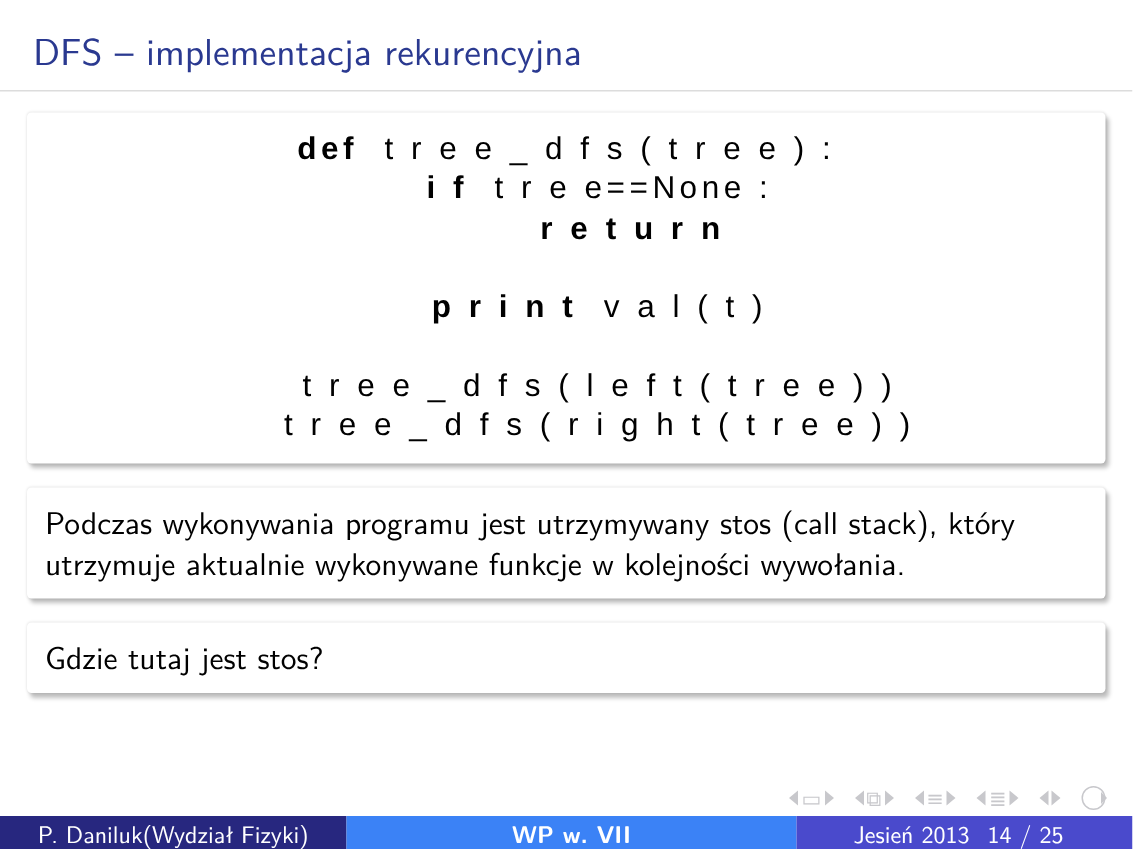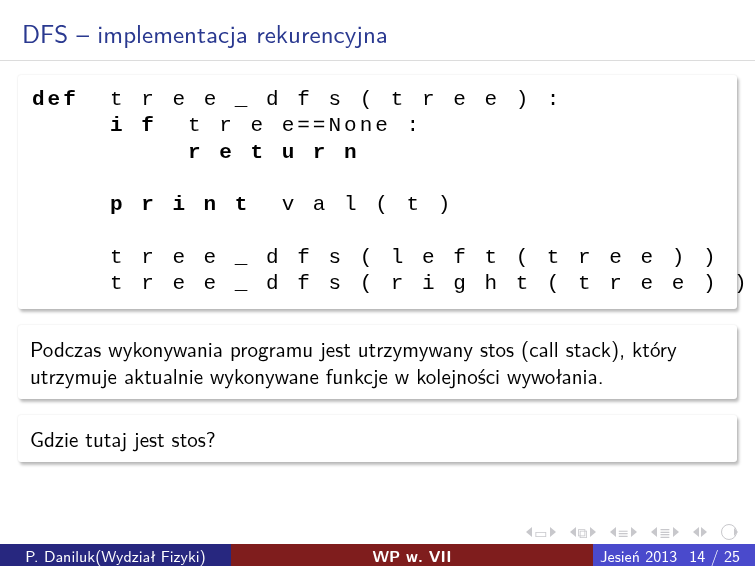--- a/index.html
+++ b/index.html
@@ -34,26 +34,27 @@
   .block {
     margin: 16px 18px 0 18px;
     border-radius: 3px;
     background: #ffffff;
     box-shadow: 0 0 2px rgba(0,0,0,.12), 2px 3px 3px rgba(0,0,0,.25);
     padding: 10px 12px 10px 12px;
     box-sizing: border-box;
   }
   .code-block {
     margin-top: 24px;
-    font-family: Liberation Mono, monospace;
+    font-family: Liberation Sans, sans-serif;
     font-size: 21px;
     line-height: 1.25;
     letter-spacing: 3px;
     white-space: pre;
     padding: 12px 14px;
+    text-align: center;
   }
   .kw { font-weight: bold; }
   .text-block {
     font-size: 21px;
     line-height: 1.28;
     color: #000;
   }
   .nav-bar {
     position: absolute;
     right: 18px;
@@ -88,22 +89,22 @@
     height: 22px;
     display: flex;
     font-size: 16px;
     color: #fff;
   }
   .footer .cell {
     display:flex; align-items:center; justify-content:center;
     height:100%;
   }
   .cell-author { background:#27277f; width: 231px; }
-  .cell-title  { background:#7f1d1d; flex: 1; font-weight: bold; }
-  .cell-date   { background:#4a4acc; width: 162px; justify-content:flex-end; padding-right:8px; box-sizing:border-box; gap:12px;}
+  .cell-title  { background:#3b82f6; flex: 1; font-weight: bold; }
+  .cell-date   { background:#4a4acc; width: 224px; justify-content:flex-end; padding-right:8px; box-sizing:border-box; gap:12px;}
   .page-count { color:#ffffff; }
 </style>
 </head>
 <body>
 <div class="slide">
 
   <div class="title">DFS – implementacja rekurencyjna</div>
   <div class="hrule"></div>
 
   <div class="block code-block"><span class="kw">def</span><span>  t r e e _ d f s ( t r e e ) :</span>

